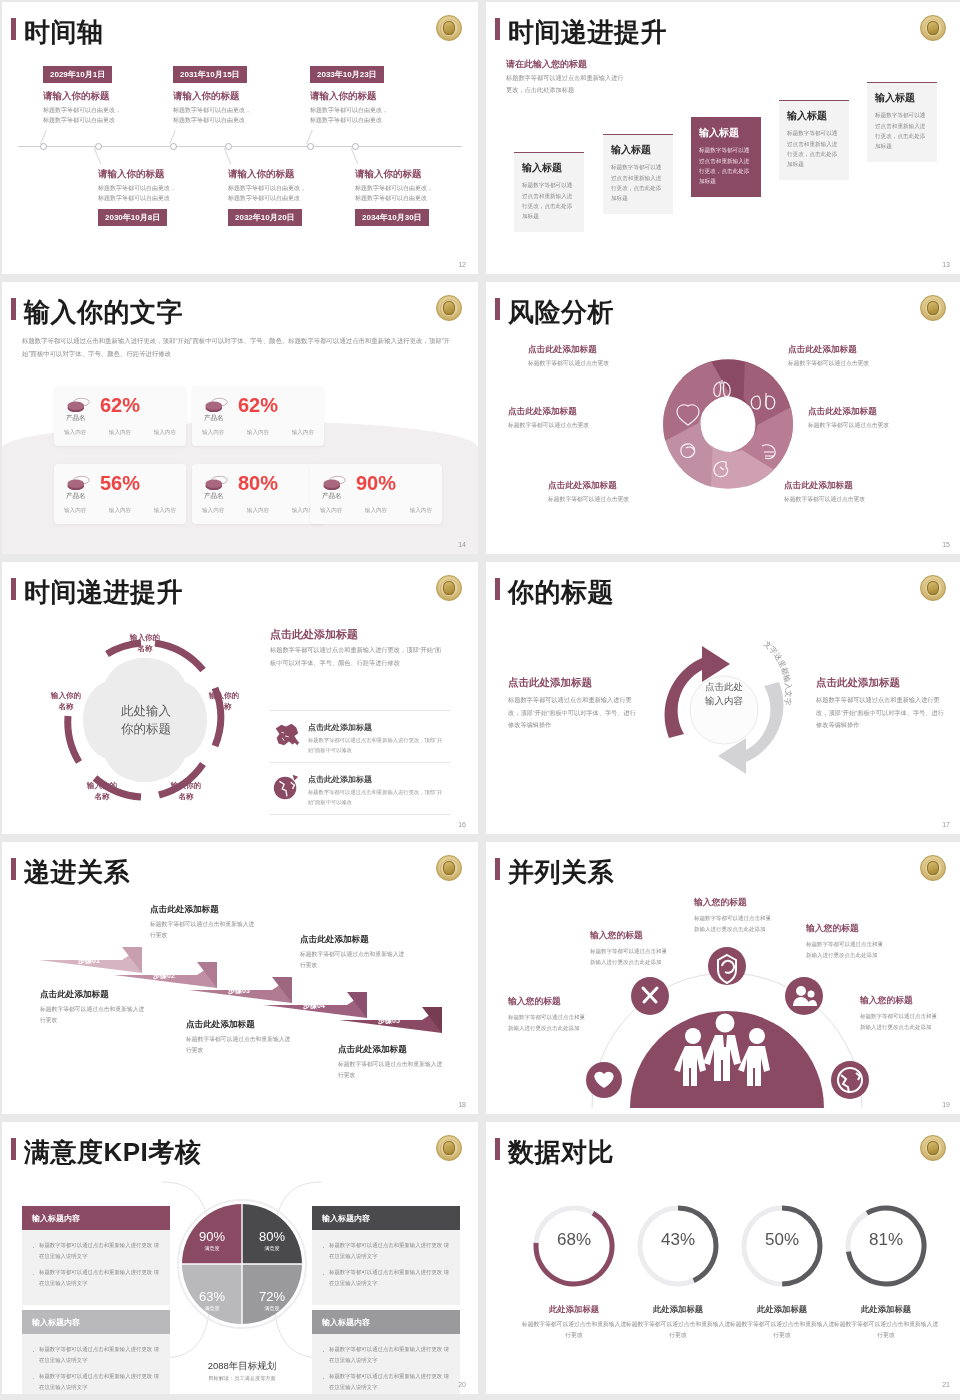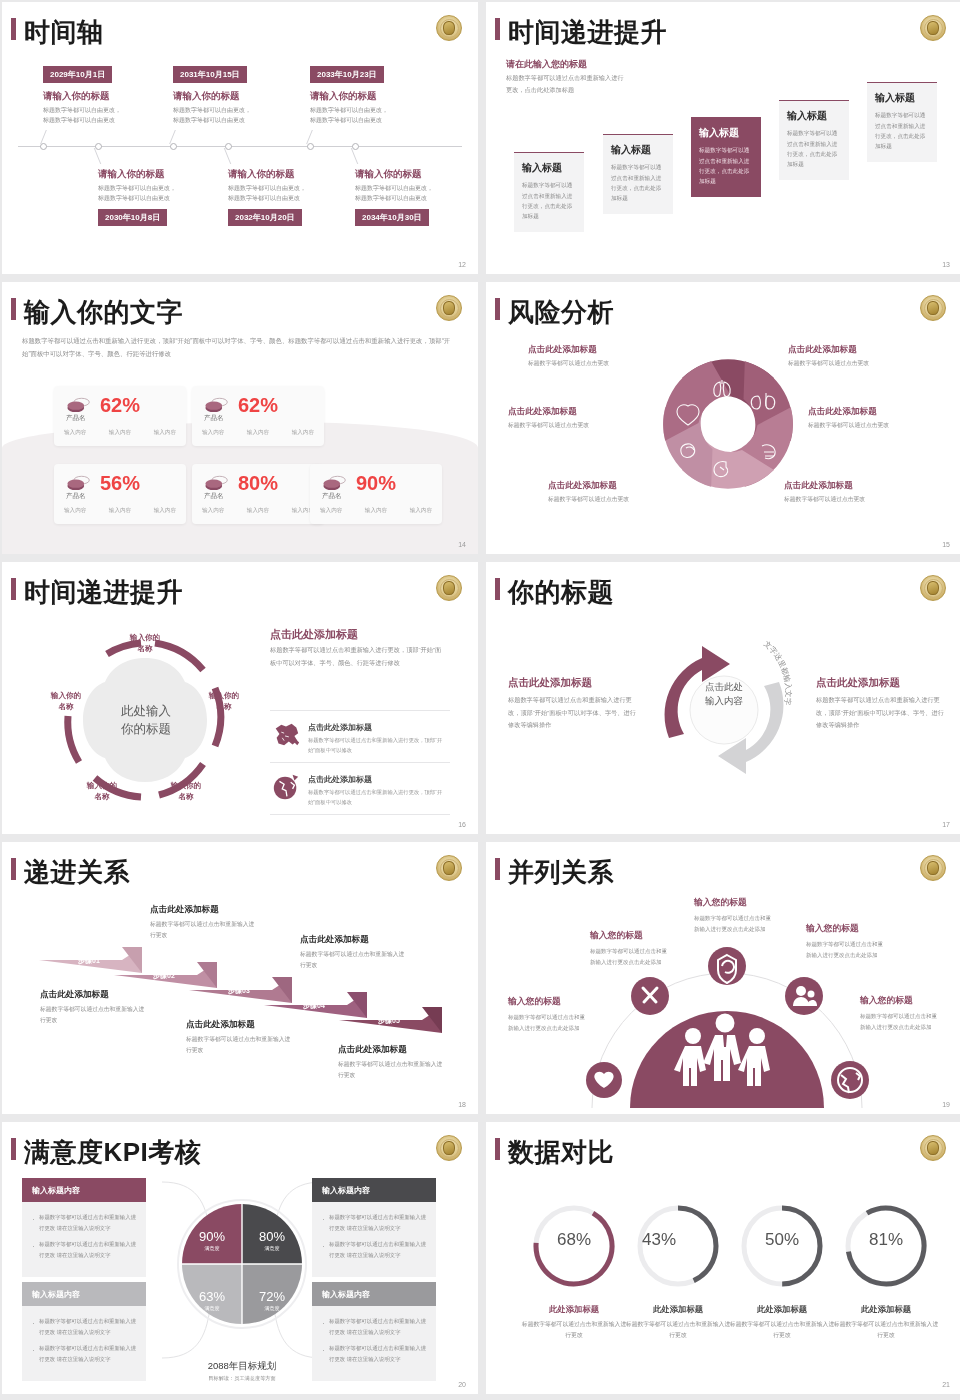--- a/index.html
+++ b/index.html
@@ -85,21 +85,21 @@
 
   
   .ar-h { position:absolute; font-size:8.6px; font-weight:700; color:#2e2e2e; }
   .ar-p { position:absolute; width:110px; font-size:5.8px; color:#8d8d8d; line-height:1.95; }
 
   
   .d-h { position:absolute; font-size:8.8px; font-weight:700; color:#8a4a63; }
   .d-p { position:absolute; width:78px; font-size:5.5px; color:#8d8d8d; line-height:1.95; }
 
   
-  .kp { position:absolute; width:124px; }
+  .kp { position:absolute; width:148px;margin-top:28px; }
   .kp .hd { height:24px; display:flex; align-items:center; padding-left:10px;
             font-size:8px; font-weight:700; color:#fff; }
   .kp .bd { background:#f1f1f2; padding:10px 9px 11px; }
   .kp li { font-size:5.4px; color:#8b8b8b; line-height:1.95; list-style:none; position:relative;
            padding-left:8px; margin-bottom:6px; }
   .kp li::before { content:"·"; position:absolute; left:1px; top:-1px; font-size:9px; color:#a9a9a9; }
   .pieq { position:absolute; width:60px; height:60px; color:#fff; display:flex; flex-direction:column;
           align-items:center; justify-content:center; }
   .pieq b { font-size:13px; font-weight:400; }
   .pieq span { font-size:5px; margin-top:1px; }
@@ -712,21 +712,21 @@
         <circle cx="150" cy="46" r="38" stroke="#5c5c60" stroke-dasharray="103 298" transform="rotate(-90 150 46)"></circle>
         <circle cx="254" cy="46" r="38" stroke="#ececee"></circle>
         <circle cx="254" cy="46" r="38" stroke="#5c5c60" stroke-dasharray="119 282" transform="rotate(-90 254 46)"></circle>
         <circle cx="358" cy="46" r="38" stroke="#ececee"></circle>
         <circle cx="358" cy="46" r="38" stroke="#5c5c60" stroke-dasharray="193 208" transform="rotate(-120 358 46)"></circle>
       </g>
     </svg>
     <div style="position:absolute;left:52px;top:108px;width:72px;text-align:center">
       <b style="font-size:17px;color:#555;font-weight:400">68%</b>
     </div>
-    <div style="position:absolute;left:156px;top:108px;width:72px;text-align:left">
+    <div style="position:absolute;left:156px;top:108px;width:72px;text-align:center">
       <b style="font-size:17px;color:#555;font-weight:400">43%</b>
     </div>
     <div style="position:absolute;left:260px;top:108px;width:72px;text-align:center">
       <b style="font-size:17px;color:#555;font-weight:400">50%</b>
     </div>
     <div style="position:absolute;left:364px;top:108px;width:72px;text-align:center">
       <b style="font-size:17px;color:#555;font-weight:400">81%</b>
     </div>
 
     <div class="dcap" style="left:34px;top:182px">

